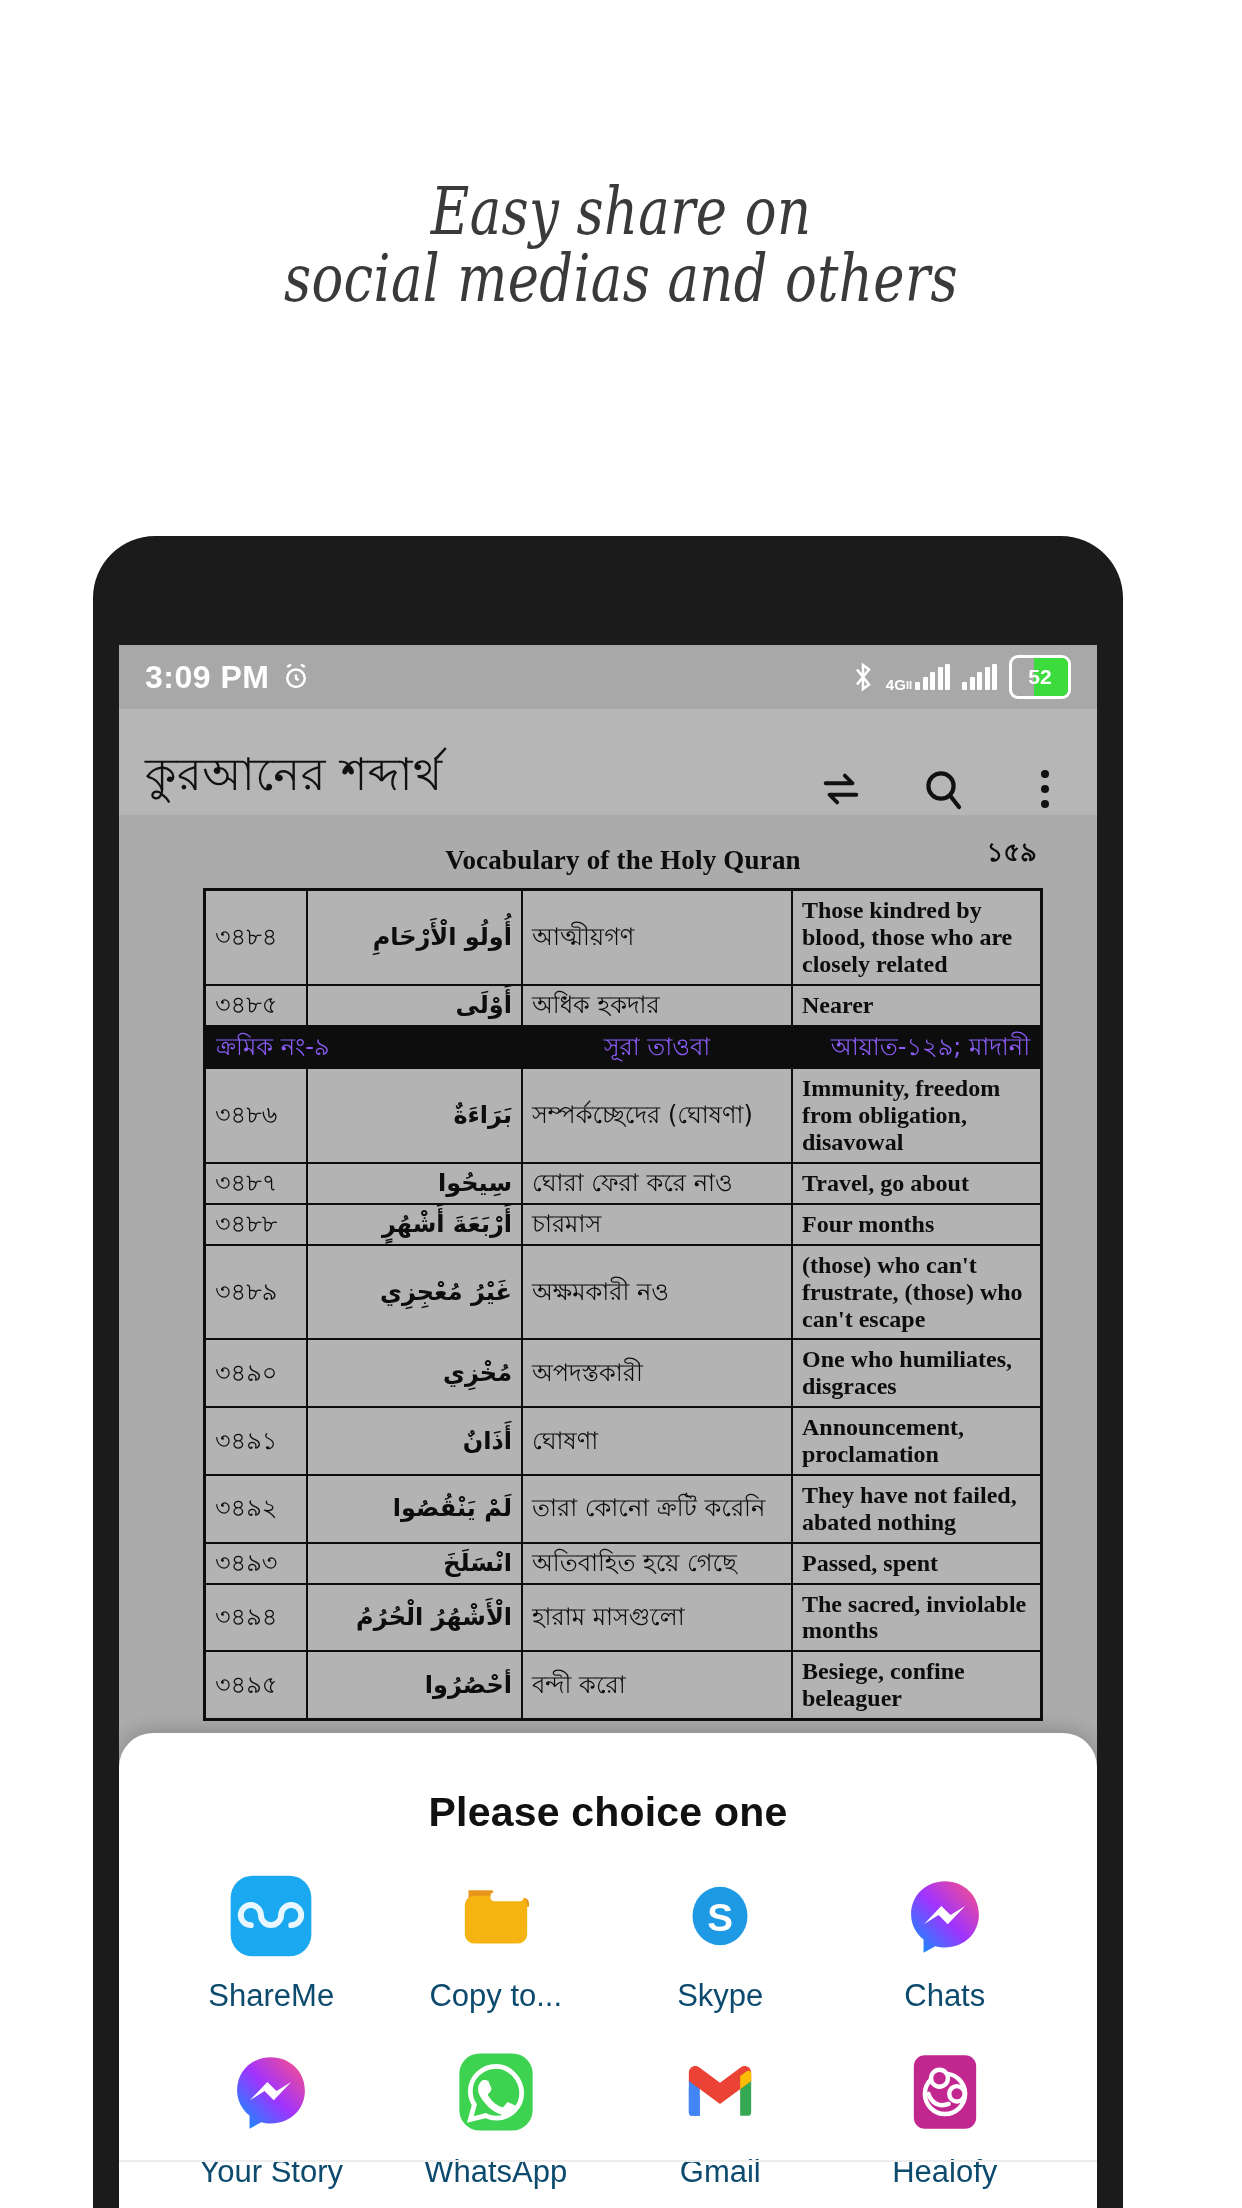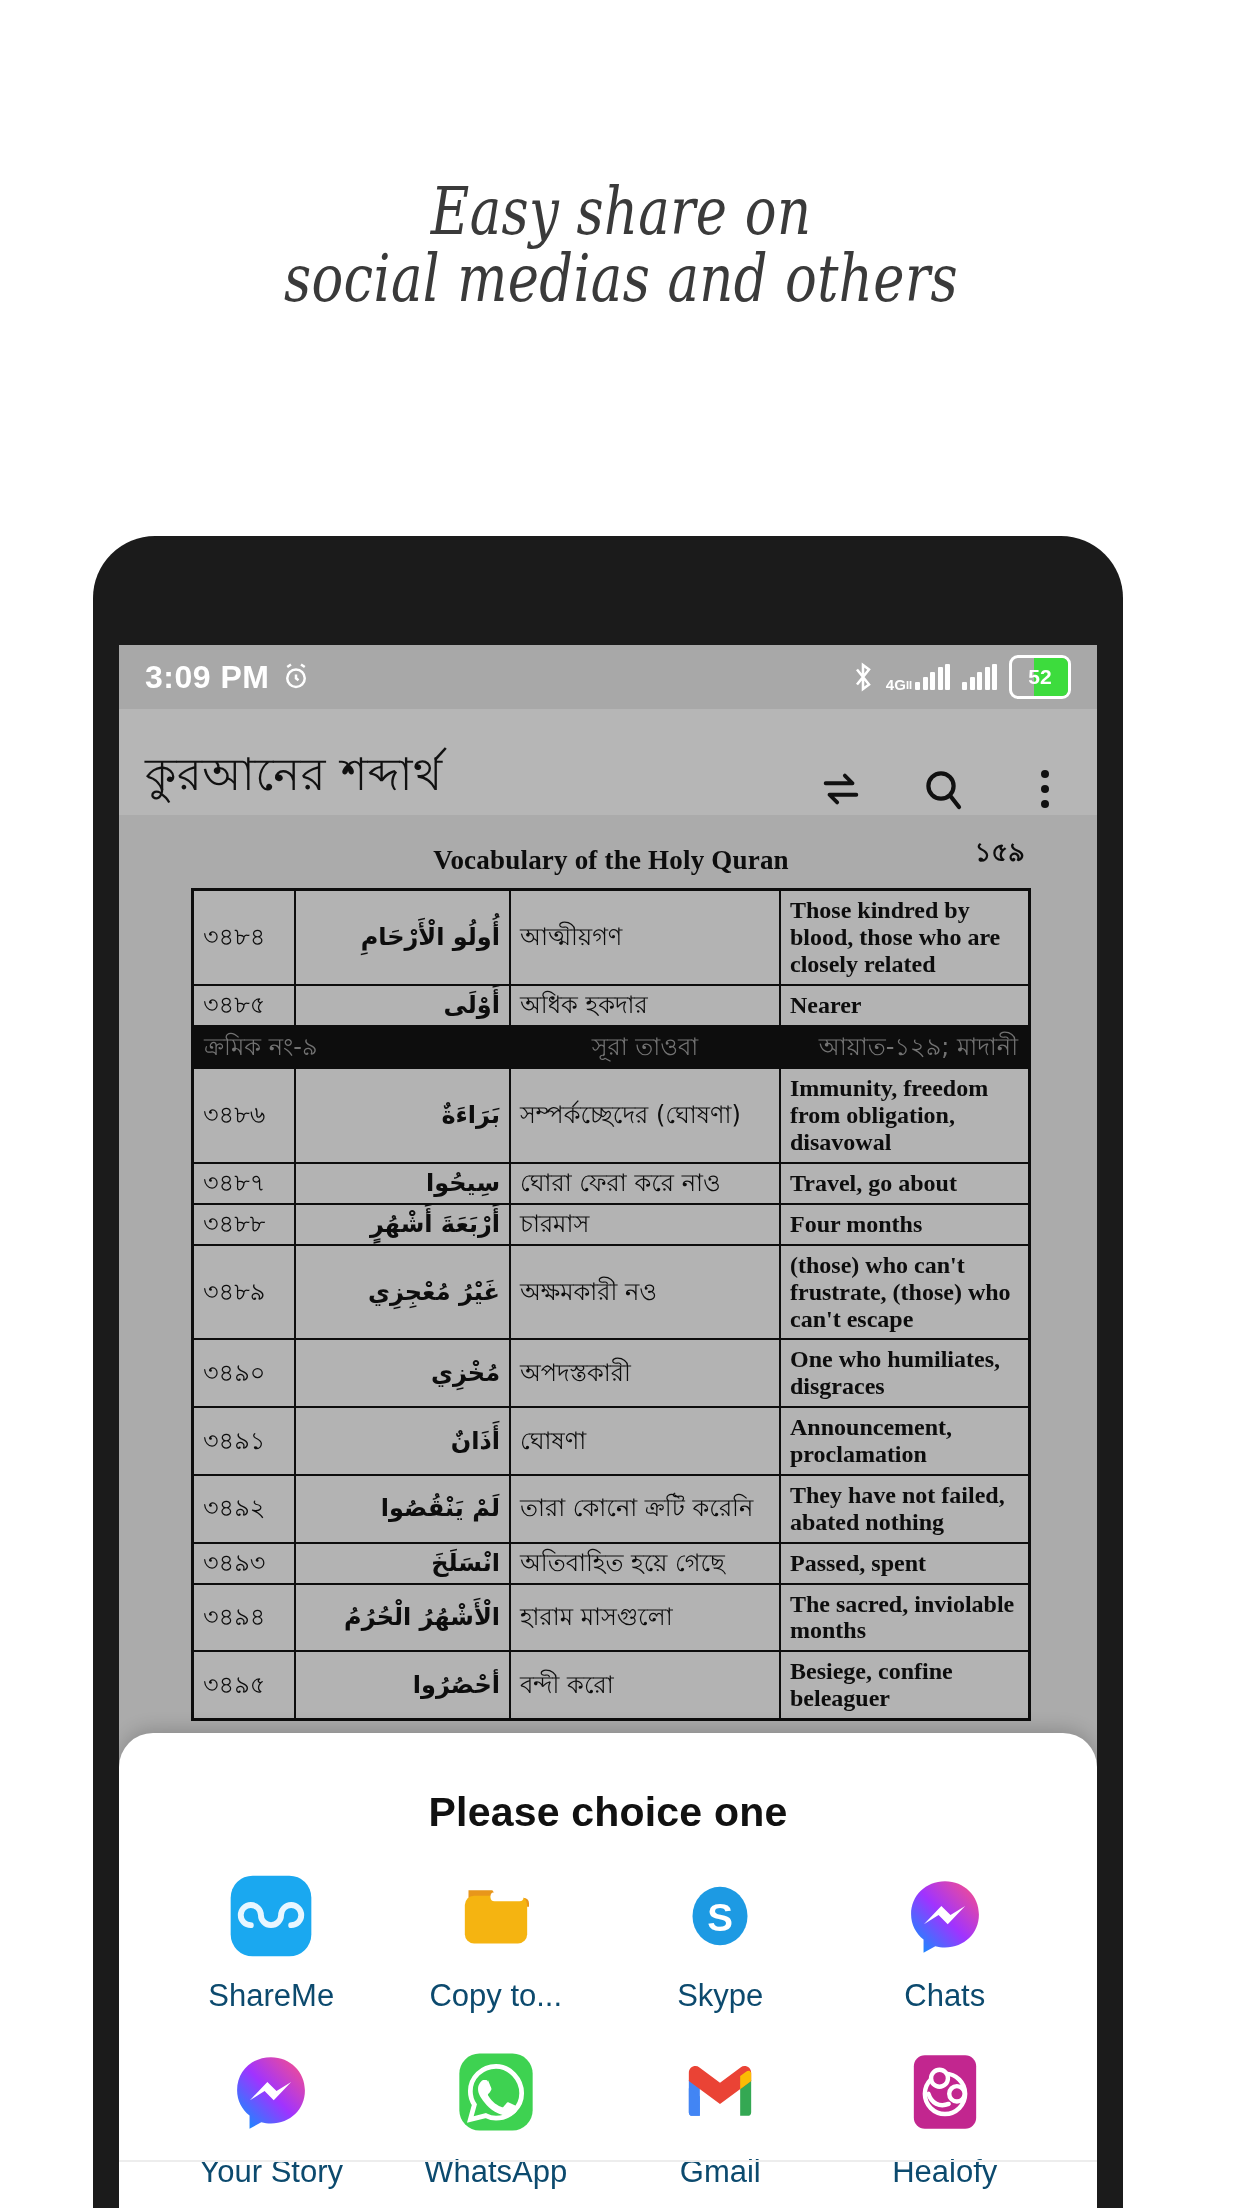--- a/index.html
+++ b/index.html
@@ -85,21 +85,21 @@
   .tb-icon{width:52px;height:52px;display:flex;align-items:center;justify-content:center;}
   .kebab{display:flex;flex-direction:column;gap:7px;align-items:center;}
   .kebab b{display:block;width:8px;height:8px;border-radius:50%;background:#111;}
 
   
   .docarea{
     position:absolute;left:0;top:170px;width:978px;height:1393px;
     background:#ababab;overflow:hidden;
   }
   .page{
-    position:absolute;left:72px;top:30px;width:840px;
+    position:absolute;left:84px;top:30px;width:840px;
     color:#0d0d0d;
     font-family:"Liberation Serif","DejaVu Serif",serif;
   }
   .page-head{
     display:flex;align-items:baseline;justify-content:center;
     position:relative;padding:0 6px 12px 6px;
   }
   .page-head .ph-title{font-size:27px;font-weight:bold;letter-spacing:0.2px;}
   .page-head .ph-num{position:absolute;right:6px;bottom:12px;font-size:26px;font-weight:bold;
     font-family:"DejaVu Sans",sans-serif;}
@@ -112,21 +112,21 @@
     border:2px solid #0d0d0d;
     padding:6px 9px;vertical-align:middle;
     font-size:24px;line-height:1.12;
   }
   td.c-no{width:82px;text-align:left;font-family:"DejaVu Sans",sans-serif;font-size:24px;}
   td.c-ar{width:195px;text-align:right;font-size:30px;direction:rtl;
     font-family:"DejaVu Sans",sans-serif;font-weight:bold;}
   td.c-bn{width:250px;font-family:"DejaVu Sans",sans-serif;font-size:23px;}
   td.c-en{font-size:24px;font-weight:bold;}
   tr.banner td{
-    background:#0d0d0d;color:#737373;
+    background:#0d0d0d;color:#8b5cf6;
     font-family:"DejaVu Sans",sans-serif;font-size:24px;
     border-color:#0d0d0d;padding:7px 10px;
   }
   tr.banner td.b-l{text-align:left;}
   tr.banner td.b-c{text-align:center;}
   tr.banner td.b-r{text-align:right;}
 
   
   .sheet{
     position:absolute;left:0;bottom:0;width:978px;height:475px;

